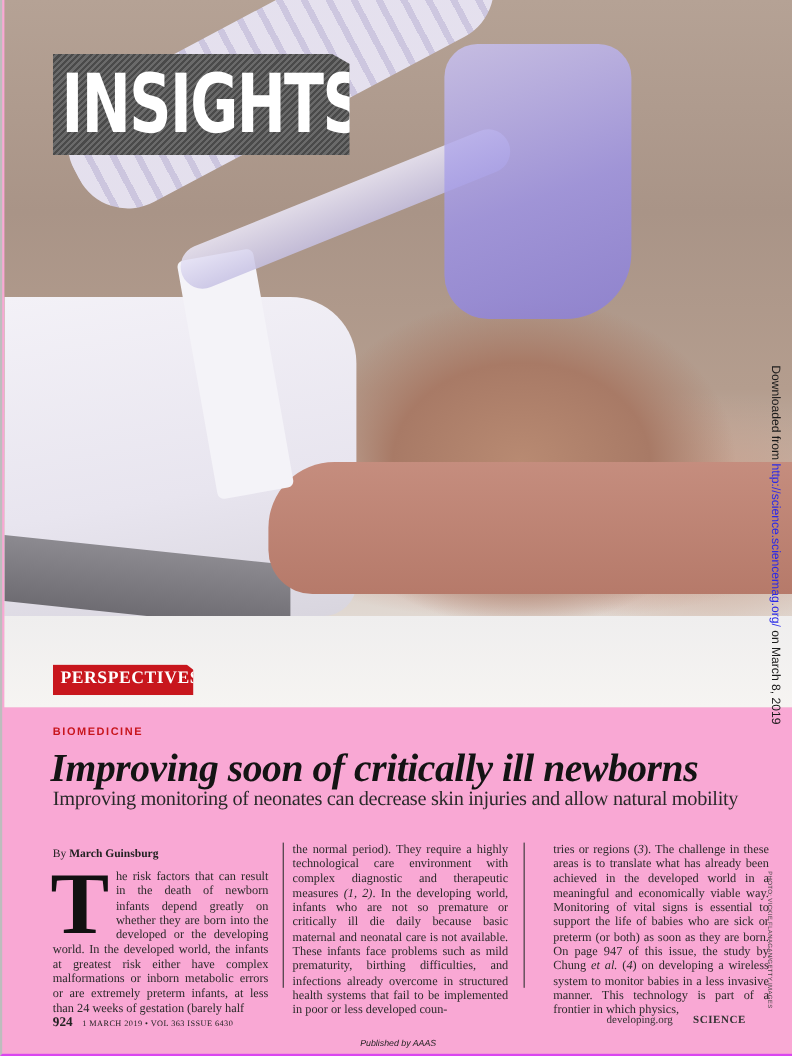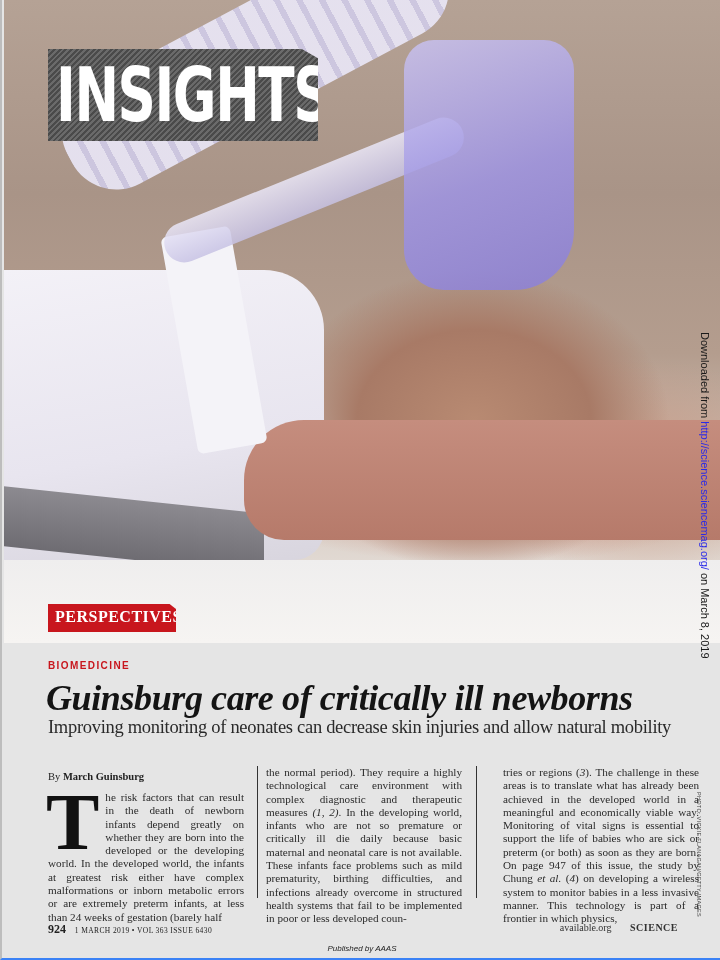--- a/index.html
+++ b/index.html
@@ -1,19 +1,19 @@
 <!DOCTYPE html>
 <html><head>
 <meta charset="utf-8">
 <style>
   * { box-sizing: border-box; margin: 0; padding: 0; }
   html, body { width: 720px; height: 960px; background: #ffffff; overflow: hidden; }
   body { position: relative; font-family: "Liberation Serif", serif; color: #1a1a1a; }
 
-  .page { position: absolute; left: 0; top: 0; width: 720px; height: 960px; background: #e5e5e5; border-left: 2px solid #bdbdbd; border-bottom: 2px solid #3b82f6; }
+  .page { position: absolute; left: 0; top: 0; width: 720px; height: 960px; background: #f9a8d4; border-left: 2px solid #bdbdbd; border-bottom: 2px solid #d946ef; }
 
   
   .photo { position: absolute; left: 2px; top: 0; width: 718px; height: 643px; overflow: hidden;
     background:
       radial-gradient(ellipse 260px 200px at 470px 420px, #b88a72 0%, #a87a66 45%, rgba(168,122,102,0) 75%),
       radial-gradient(ellipse 300px 80px at 480px 500px, #c9907f 0%, rgba(201,144,127,0) 80%),
       radial-gradient(ellipse 200px 140px at 640px 470px, #c89a85 0%, rgba(200,154,133,0) 80%),
       linear-gradient(180deg, #b5a295 0%, #a99487 30%, #b49d8e 55%, #d9cfc7 80%, #efeae6 100%);
   }
   .photo .blanket { position: absolute; left: 0; top: 270px; width: 320px; height: 290px;
@@ -113,21 +113,21 @@
     <span>PERSPECTIVES</span>
   </div>
 
   <div class="download-note">
     <span>Downloaded from </span><span class="link">http://science.sciencemag.org/</span><span> on March 8, 2019</span>
   </div>
 
   <div class="photo-credit">PHOTO: VICKIE FLANAGAN/GETTY IMAGES</div>
 
   <div class="section-kicker">BIOMEDICINE</div>
-  <h1 class="headline">Guinsburg care of critically ill newborns</h1>
+  <h1 class="headline">Improving soon of critically ill newborns</h1>
   <div class="dek">Improving monitoring of neonates can decrease skin injuries and allow natural mobility</div>
 
   <div class="byline">
     <span class="by">By</span>
     <span class="name">March Guinsburg</span>
   </div>
 
   <div class="col col1">
     <p><span class="dropcap">T</span><span>he risk factors that can result in the death of newborn infants depend greatly on whether they are born into the developed or the developing world. In the developed world, the infants at greatest risk either have complex malformations or inborn metabolic errors or are extremely preterm infants, at less than 24 weeks of gestation (barely half</span></p>
   </div>
@@ -143,18 +143,18 @@
   <div class="col col3">
     <p><span>tries or regions (</span><span class="it">3</span><span>). The challenge in these areas is to translate what has already been achieved in the developed world in a meaningful and economically viable way. Monitoring of vital signs is essential to support the life of babies who are sick or preterm (or both) as soon as they are born. On page 947 of this issue, the study by Chung </span><span class="it">et al.</span><span> (</span><span class="it">4</span><span>) on developing a wireless system to monitor babies in a less invasive manner. This technology is part of a frontier in which physics,</span></p>
   </div>
 
   <div class="folio">
     <span class="num">924</span>
     <span class="meta">1 MARCH 2019 • VOL 363 ISSUE 6430</span>
   </div>
 
   <div class="site">
-    <span>available.org</span>
+    <span>developing.org</span>
     <span class="brand">SCIENCE</span>
   </div>
 
   <div class="publisher">Published by AAAS</div>
 </div>
 
 </body></html>

